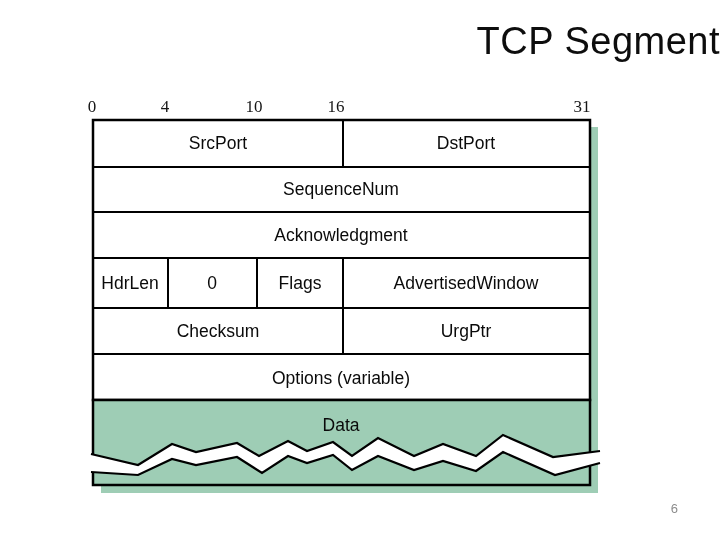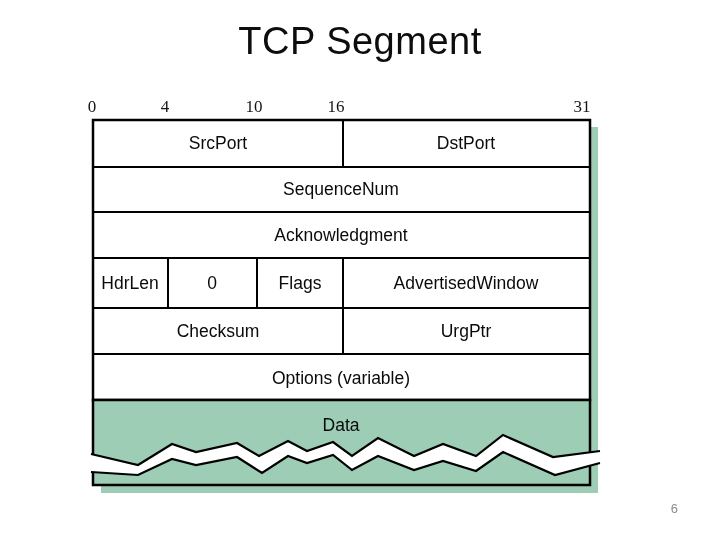--- a/index.html
+++ b/index.html
@@ -2,21 +2,21 @@
 <html><head>
 <meta charset="utf-8">
 <style>
   html,body{margin:0;padding:0;}
   body{
     width:720px;height:540px;position:relative;background:#ffffff;
     font-family:"Liberation Sans",sans-serif;overflow:hidden;
   }
   .slide-title{
     position:absolute;top:18px;left:0;width:720px;
-    text-align:center;font-size:38px;line-height:46px;
+    text-align:right;font-size:38px;line-height:46px;
     color:#0d0d0d;letter-spacing:0.5px;font-weight:400;
   }
   .diagram-svg{position:absolute;left:80px;top:90px;}
   .bit-label{
     font-family:"Liberation Serif","DejaVu Serif",serif;
     font-size:17px;fill:#161616;
   }
   .cell-label{
     font-family:"Liberation Sans",sans-serif;
     font-size:17.5px;fill:#0a0a0a;

